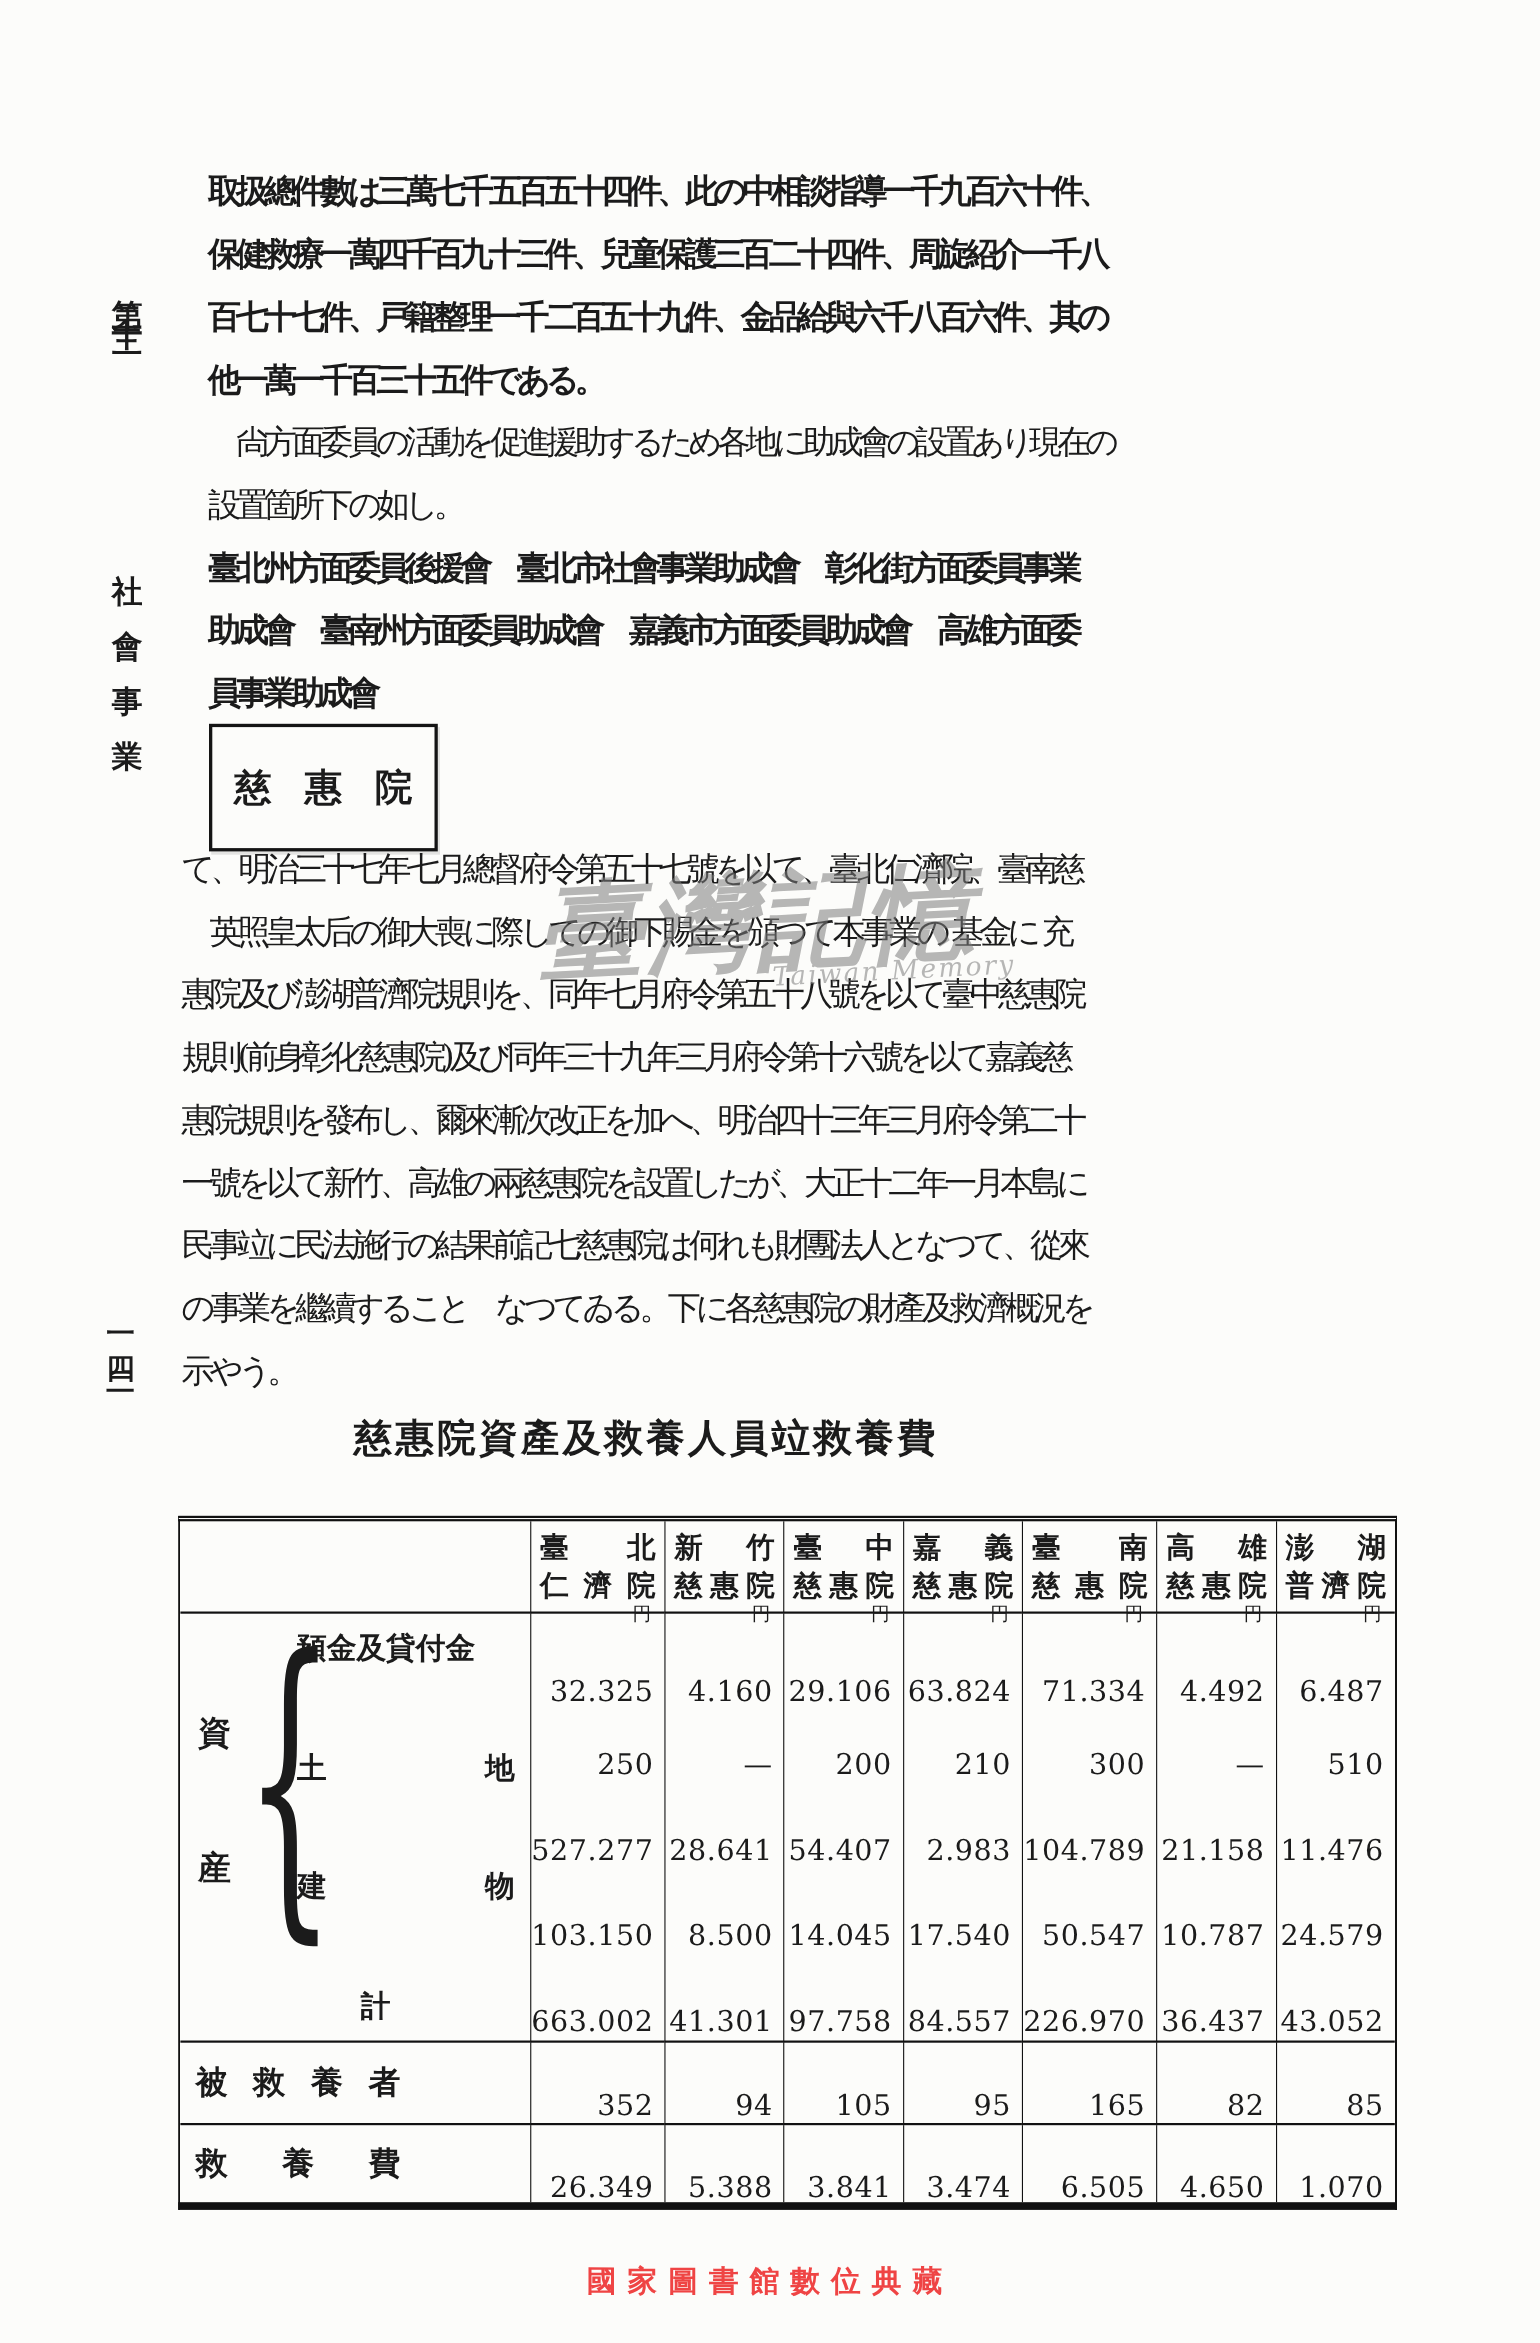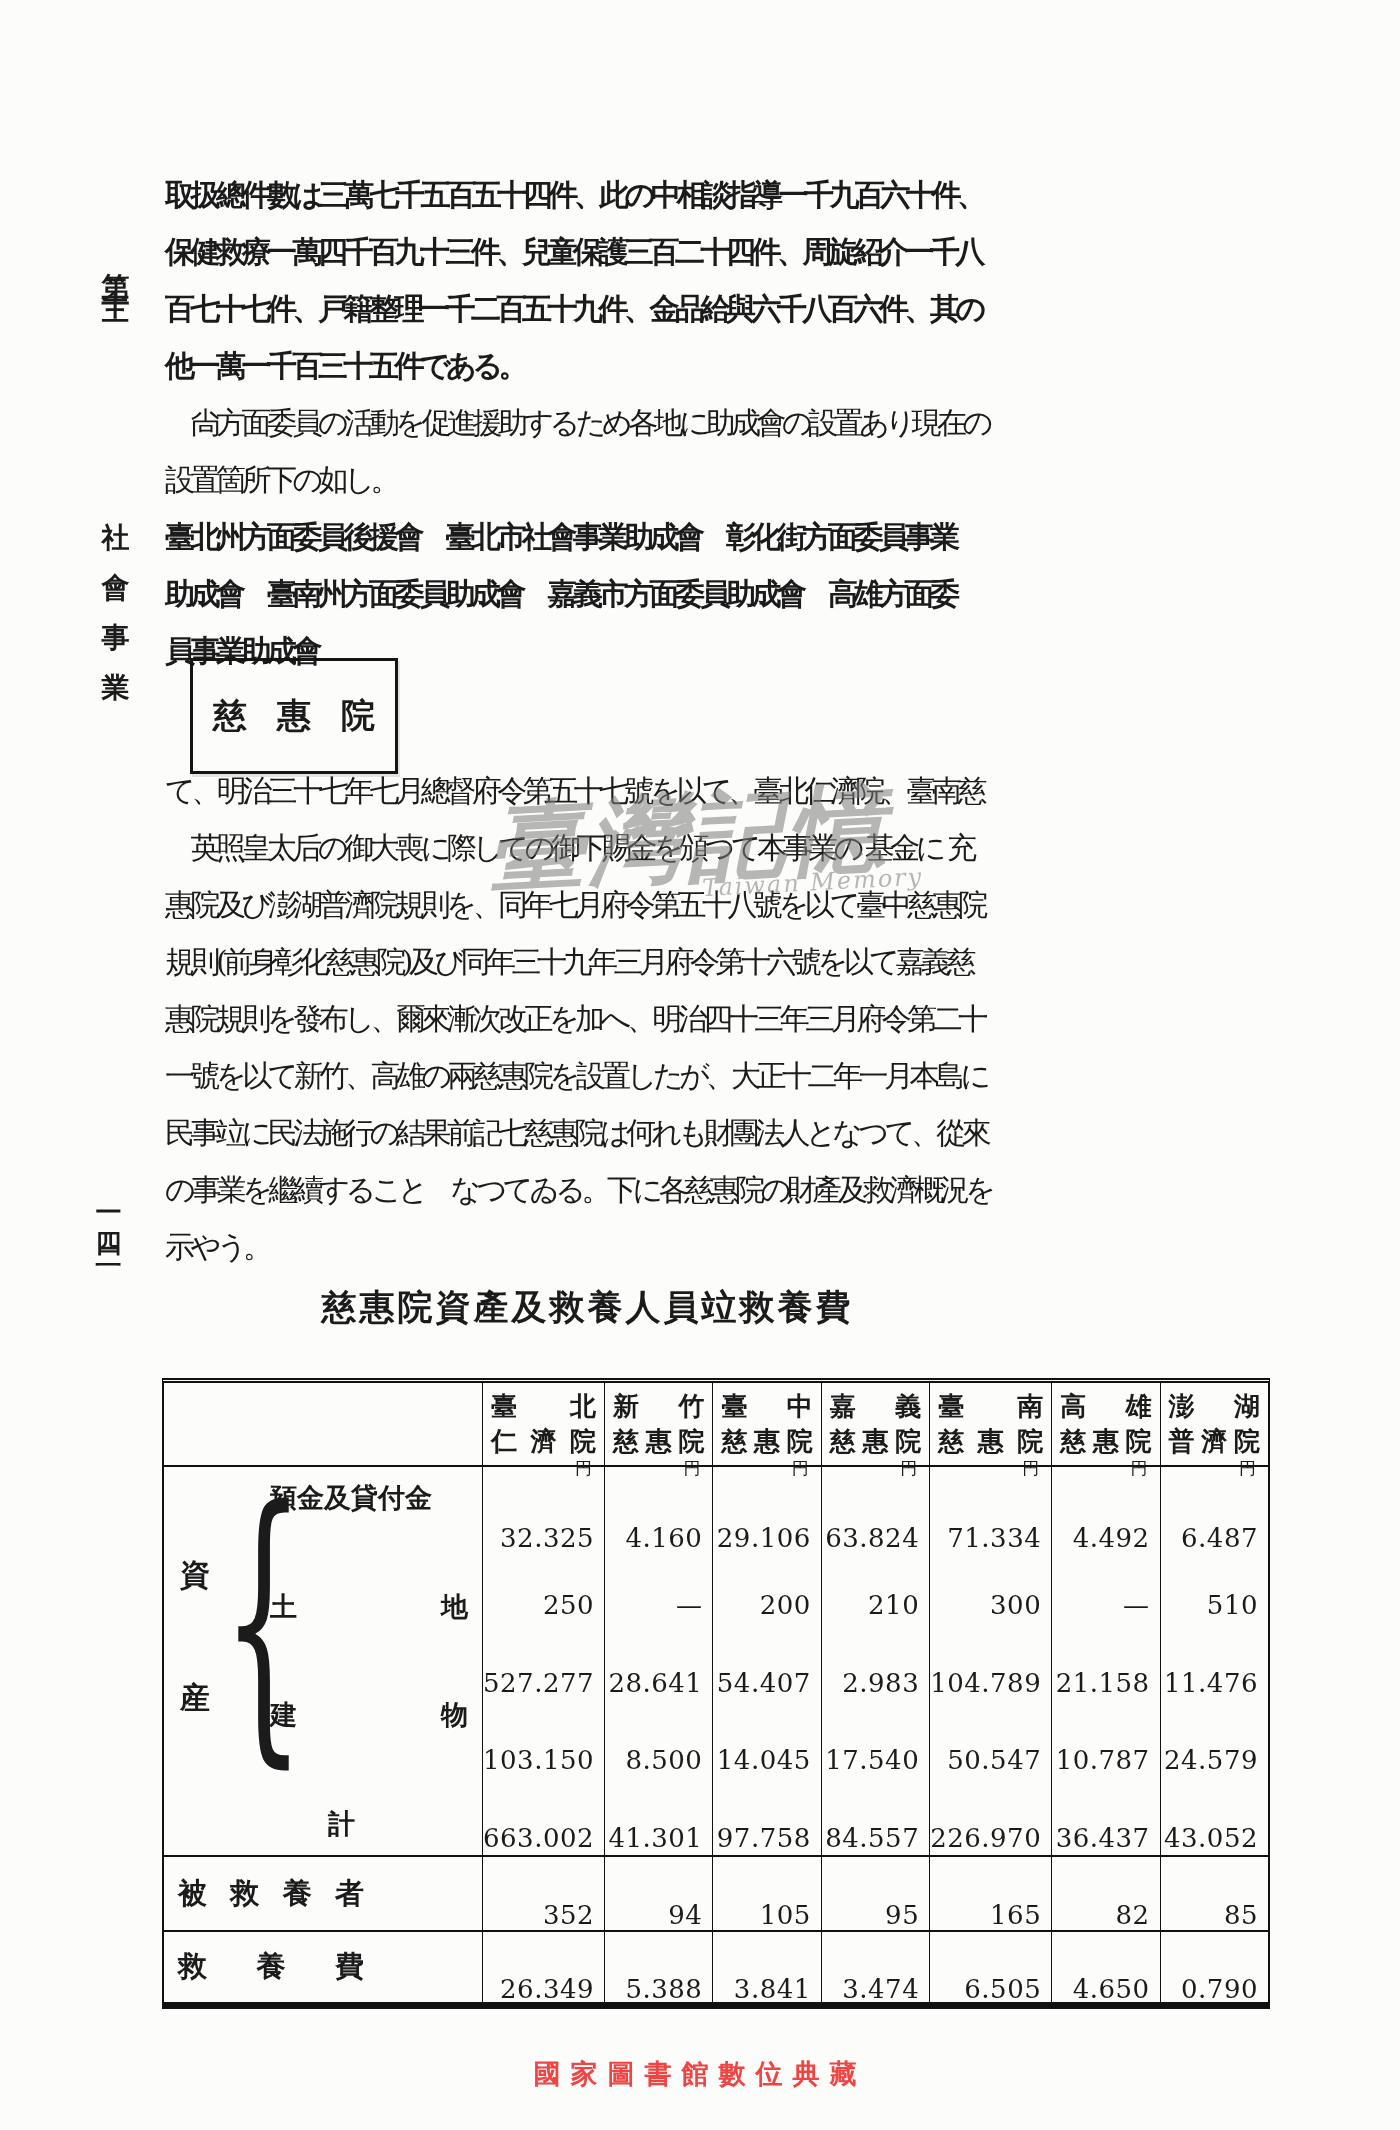--- a/index.html
+++ b/index.html
@@ -6,21 +6,21 @@
   #canvas{position:relative;width:1400px;height:2130px;background:#fcfcfa;overflow:hidden;
           font-family:"DejaVu Serif","Liberation Serif",serif;color:#1b1b1b;}
   .vtext{position:absolute;writing-mode:vertical-rl;text-orientation:upright;font-weight:700;}
   #chapter{left:96px;top:250px;font-size:28px;letter-spacing:9px;}
   #section{left:96px;top:500px;font-size:28px;letter-spacing:50px;}
   #pagenum{left:92px;top:1198px;font-size:26px;letter-spacing:15px;font-weight:600;}
 
   .block{position:absolute;left:165px;}
   .tline{height:57px;line-height:57px;font-size:30px;letter-spacing:-4.5px;white-space:nowrap;font-weight:500;}
   .b{font-weight:800;}
-  #block1{top:166px;}
+  #block1{top:146px;margin-left:24px;}
   #block2{top:762px;}
 
   #headbox{position:absolute;left:190px;top:658px;width:202px;height:110px;border:3px solid #141414;
            display:flex;align-items:center;box-shadow:2px 3px 0 0 #44444422;}
   #headbox .spread{width:100%;padding:0 20px;font-size:34px;font-weight:800;}
   #boxlines{position:absolute;left:408px;top:652px;}
 
   .spread{display:block;text-align:justify;text-align-last:justify;text-justify:inter-character;}
 
   #title{position:absolute;left:165px;top:1284px;width:845px;text-align:center;
@@ -334,18 +334,18 @@
     <div class="vcell">
         <span class="num">3.474</span>
       </div>
     <div class="vcell">
         <span class="num">6.505</span>
       </div>
     <div class="vcell">
         <span class="num">4.650</span>
       </div>
     <div class="vcell">
-        <span class="num">0.790</span>
+        <span class="num">1.070</span>
       </div>
   </div>
 
   <div id="footer">國家圖書館數位典藏</div>
 </div>
 
 </body></html>

